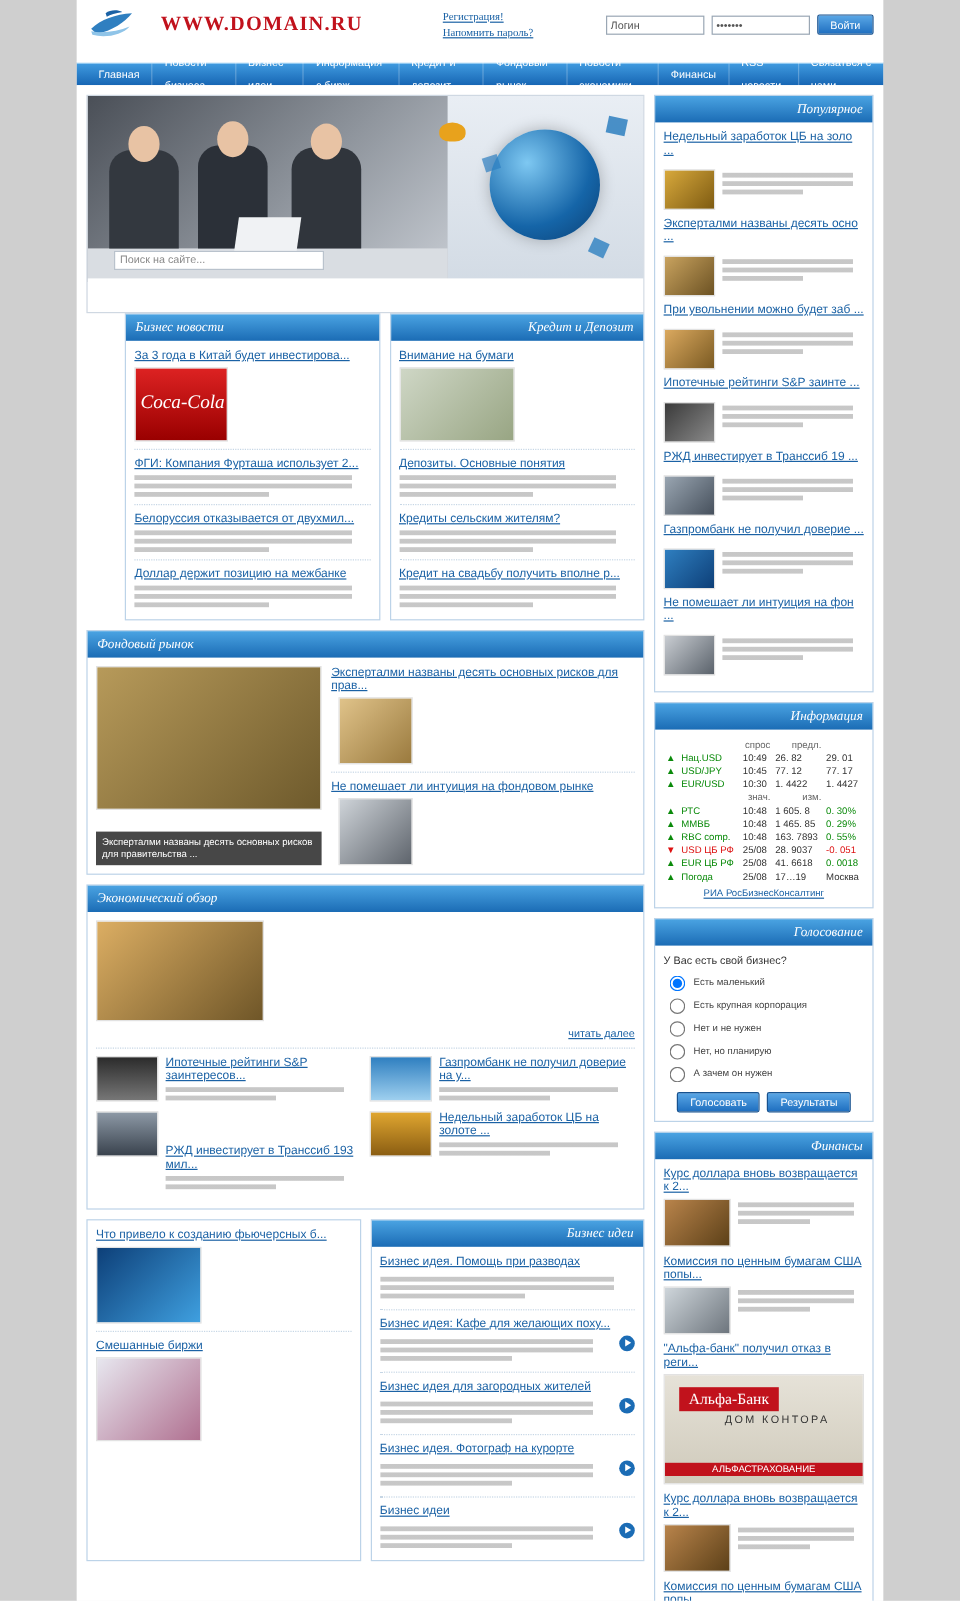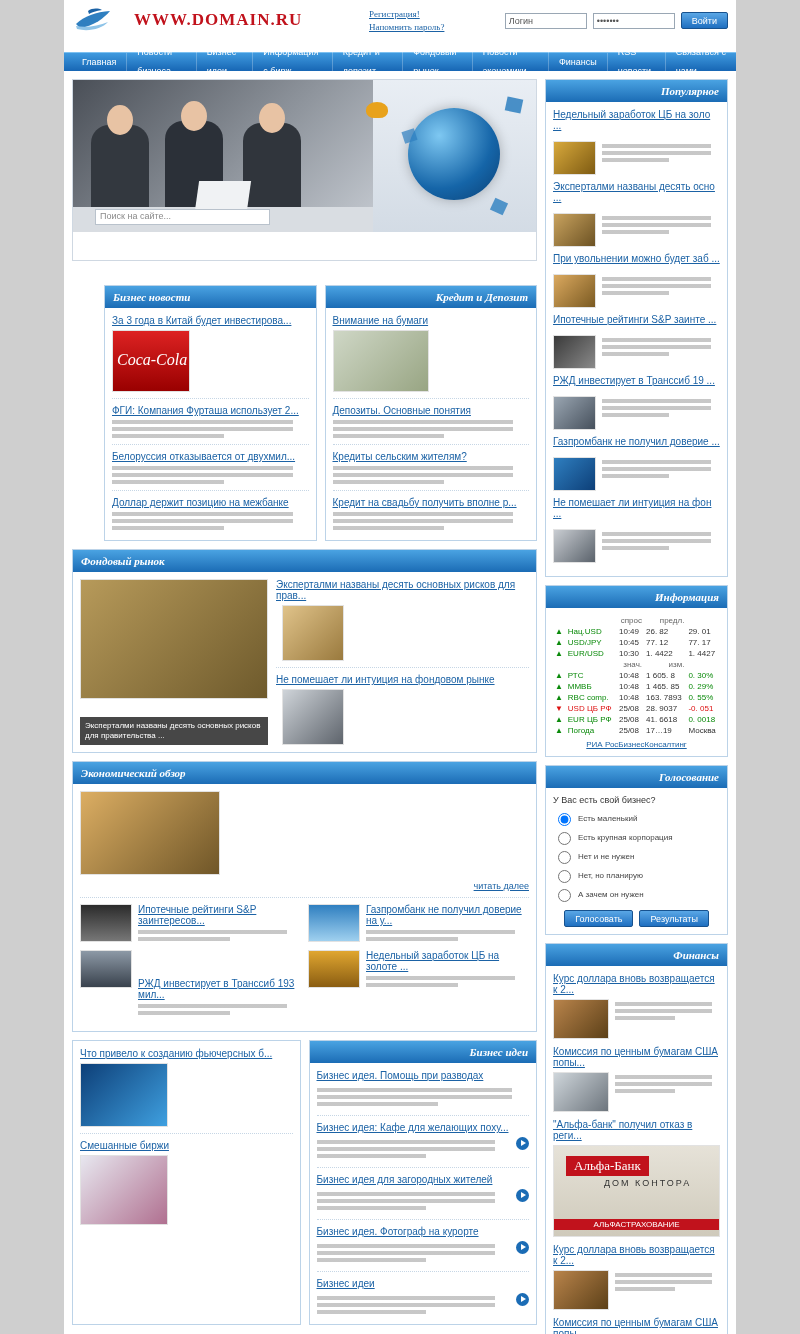--- a/index.html
+++ b/index.html
@@ -71,21 +71,21 @@
   .people { position:absolute; left:0; top:0; width:300px; height:155px; }
   .person { position:absolute; bottom:0; width:58px; height:96px; background:#2e3338; border-radius:18px 18px 0 0; }
   .head { position:absolute; width:26px; height:30px; border-radius:50%; background:#e3b79a; }
   .desk { position:absolute; left:0; bottom:0; width:300px; height:28px; background:#d9dde2; }
 
   
   .box { border:1px solid #bcd3e8; background:#fff; margin-bottom:8px; }
   .box-hd {
     height:22px; background:linear-gradient(#4aa3e2,#1b6cb5);
     color:#fff; font-family:"Liberation Serif", serif; font-size:11px; font-style:italic;
-    font-weight:bold; display:flex; align-items:center; padding:0 8px;
+    font-weight:normal; display:flex; align-items:center; padding:0 8px;
   }
   .box-hd.right { justify-content:flex-end; }
   .box-bd { padding:7px; }
 
   .two-col { display:flex; gap:8px; }
   .two-col > div { width:228.5px; }
 
   .art-title { color:#1b62a5; font-size:10px; text-decoration:underline; display:block; margin-bottom:4px; cursor:pointer;}
   .ph { background:#efefef; border:1px solid #e2e2e2; }
   .lorem { color:#8d8d8d; font-size:8px; line-height:10px; }
@@ -177,21 +177,21 @@
         </div>
         <div class="hero-globe"></div>
         <div class="hero-frag" style="right:14px;top:18px;width:16px;height:14px;transform:rotate(12deg);opacity:.85;"></div>
         <div class="hero-frag" style="right:120px;top:50px;width:13px;height:12px;transform:rotate(-18deg);opacity:.7;"></div>
         <div class="hero-frag" style="right:30px;top:120px;width:14px;height:13px;transform:rotate(25deg);opacity:.8;"></div>
         <div style="position:absolute;right:148px;top:22px;width:22px;height:16px;background:#e8a21c;border-radius:50% 50% 40% 40%;"></div>
         <div class="hero-white"></div>
         <div class="hero-search">Поиск на сайте...</div>
       </div>
 
-      <div class="two-col" style="margin-top:24px;padding-left:32px;">
+      <div class="two-col" style="margin-top:0;padding-left:32px;">
 
         <div class="box">
           <div class="box-hd">Бизнес новости</div>
           <div class="box-bd">
             <a class="art-title">За 3 года в Китай будет инвестирова...</a>
             <div style="display:flex;gap:6px;">
               <div class="ph" style="width:78px;height:62px;background:linear-gradient(#d22,#900);flex:none;position:relative;">
                 <div style="position:absolute;left:4px;top:20px;color:#fff;font-family:'Liberation Serif',serif;font-style:italic;font-size:16px;">Coca-Cola</div>
               </div>
               <div class="lorem grow">

